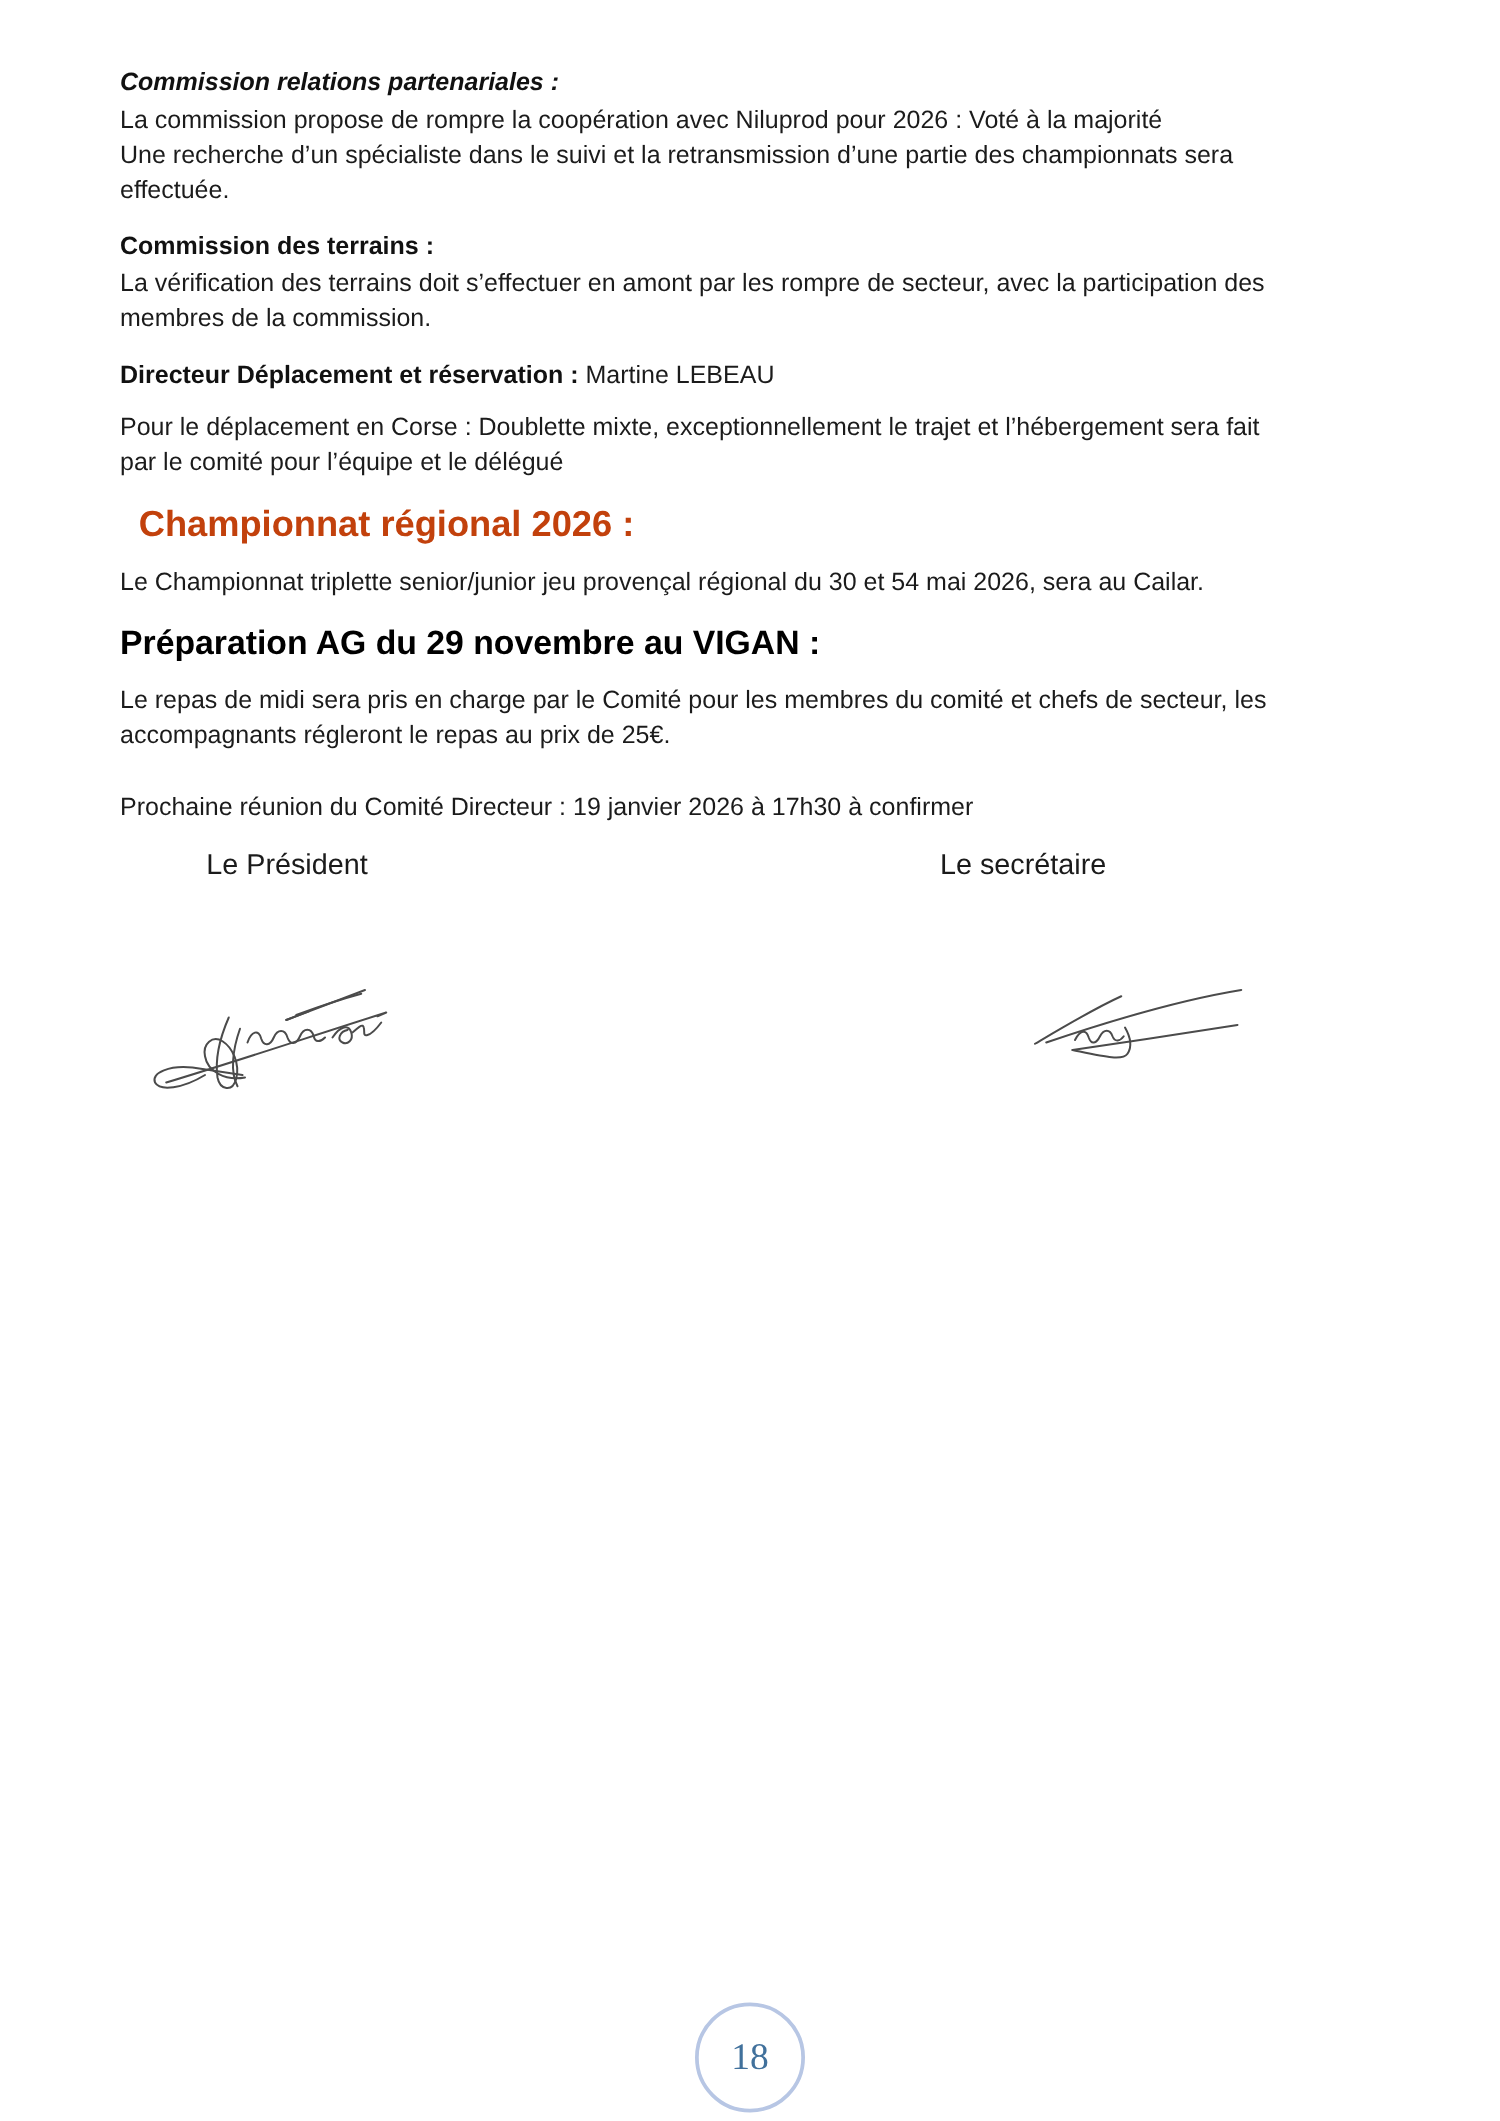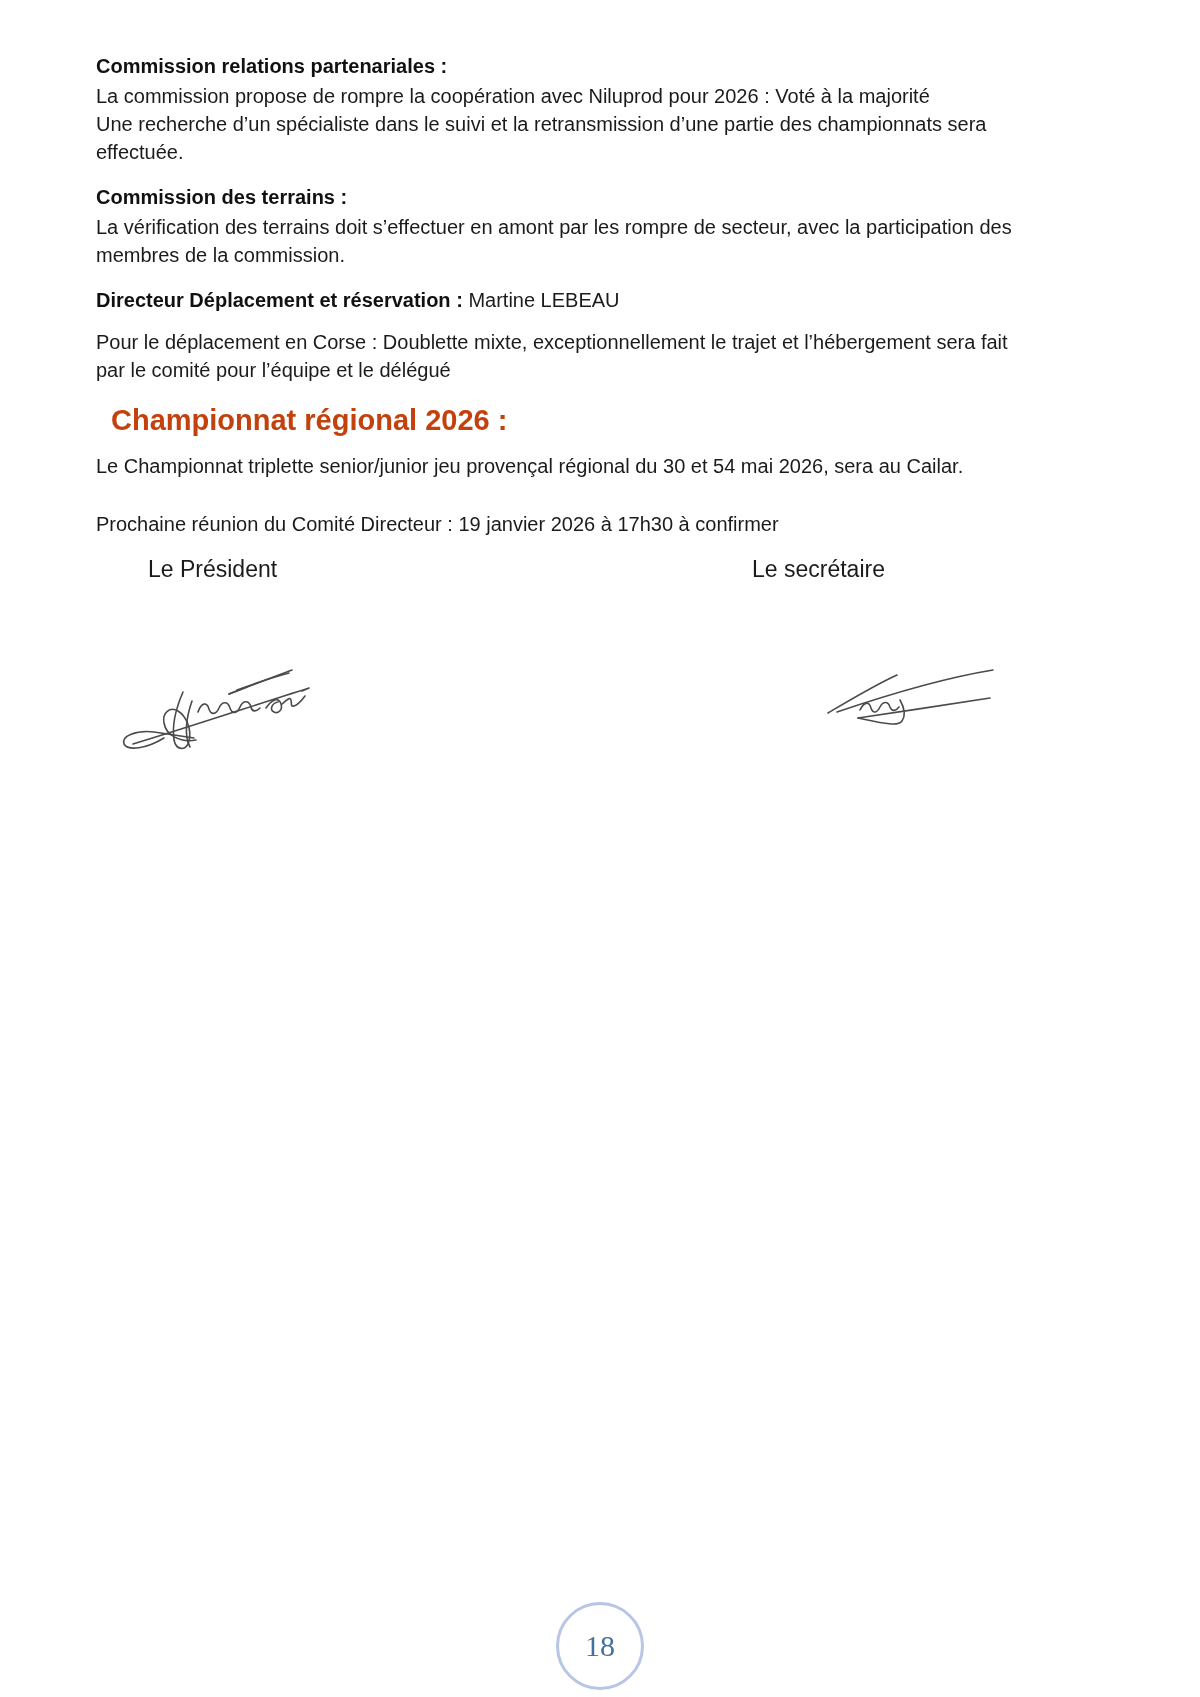--- a/index.html
+++ b/index.html
@@ -6,33 +6,33 @@
   body{width:1200px;height:1697px;overflow:hidden;
        font-family:"Liberation Sans","DejaVu Sans",sans-serif;
        color:#1b1b1b;-webkit-font-smoothing:antialiased;}
   .page{position:relative;width:1200px;height:1697px;box-sizing:border-box;
         padding:52px 164px 0 96px;background:#ffffff;}
   p,h2,h3{margin:0;}
   .body-text{font-size:20px;line-height:28px;color:#1b1b1b;}
   .runin-heading{font-size:20px;line-height:28px;font-weight:bold;color:#111111;}
   h3.section-h{font-size:20px;line-height:28px;font-weight:bold;color:#111111;
                margin:17px 0 2px 0;}
-  h3.first{margin-top:0;}
+  h3.first{margin-top:0;font-style:italic;}
   .mix-line{margin:17px 0 14px 0;}
   .mix-line .name{font-weight:normal;}
   .para{margin:0 0 14px 0;}
   h2.h-blue{font-size:29px;line-height:32px;font-weight:bold;color:#c2410c;
             margin:20px 0 16px 15px;}
   h2.h-black{font-size:27px;line-height:33px;font-weight:bold;color:#000000;
              margin:18px 0 15px 0;}
   .spacer-para{margin:30px 0 0 0;}
   .place-date{text-align:right;margin:31px 22px 0 0;}
   .sig-area{position:relative;height:230px;margin-top:18px;}
   .sig-label{position:absolute;top:0;font-size:23px;color:#1b1b1b;}
-  .sig-label.president{left:52px;}
+  .sig-label.president{left:69px;}
   .sig-label.secretary{left:656px;}
   .sig-svg{position:absolute;}
   .sig-svg.president{left:10px;top:100px;}
   .sig-svg.secretary{left:694px;top:104px;}
   .sig-svg path{fill:none;stroke:#4b4b4b;stroke-width:1.6;
                 stroke-linecap:round;stroke-linejoin:round;}
   .page-badge{position:absolute;left:556px;top:1602px;width:88px;height:88px;
               border:3px solid #b7c6e4;border-radius:50%;box-sizing:border-box;
               display:flex;align-items:center;justify-content:center;}
   .page-number{font-family:"Liberation Serif","DejaVu Serif",serif;
@@ -62,20 +62,24 @@
       <span class="name">Martine LEBEAU</span>
     </p>
     <p class="body-text para">Pour le déplacement en Corse : Doublette mixte, exceptionnellement le trajet et l’hébergement sera fait par le comité pour l’équipe et le délégué</p>
   </section>
 
   <section>
     <h2 class="h-blue">Championnat régional 2026 :</h2>
     <p class="body-text para">Le Championnat triplette senior/junior jeu provençal régional du 30 et 54 mai 2026, sera au Cailar.</p>
   </section>
 
+  <section>
+    <h2 class="h-black">Préparation AG du 29 novembre au VIGAN :</h2>
+    <p class="body-text para">Le repas de midi sera pris en charge par le Comité pour les membres du comité et chefs de secteur, les accompagnants régleront le repas au prix de 25€.</p>
+  </section>
 
   <p class="body-text spacer-para">Prochaine réunion du Comité Directeur : 19 janvier 2026 à 17h30 à confirmer</p>
 
 
   <div class="sig-area">
     <span class="sig-label president">Le Président</span>
     <span class="sig-label secretary">Le secrétaire</span>
 
     <svg class="sig-svg president" width="230" height="105" viewBox="0 0 230 105">
       <path d="M123,38 L186,14"></path>

